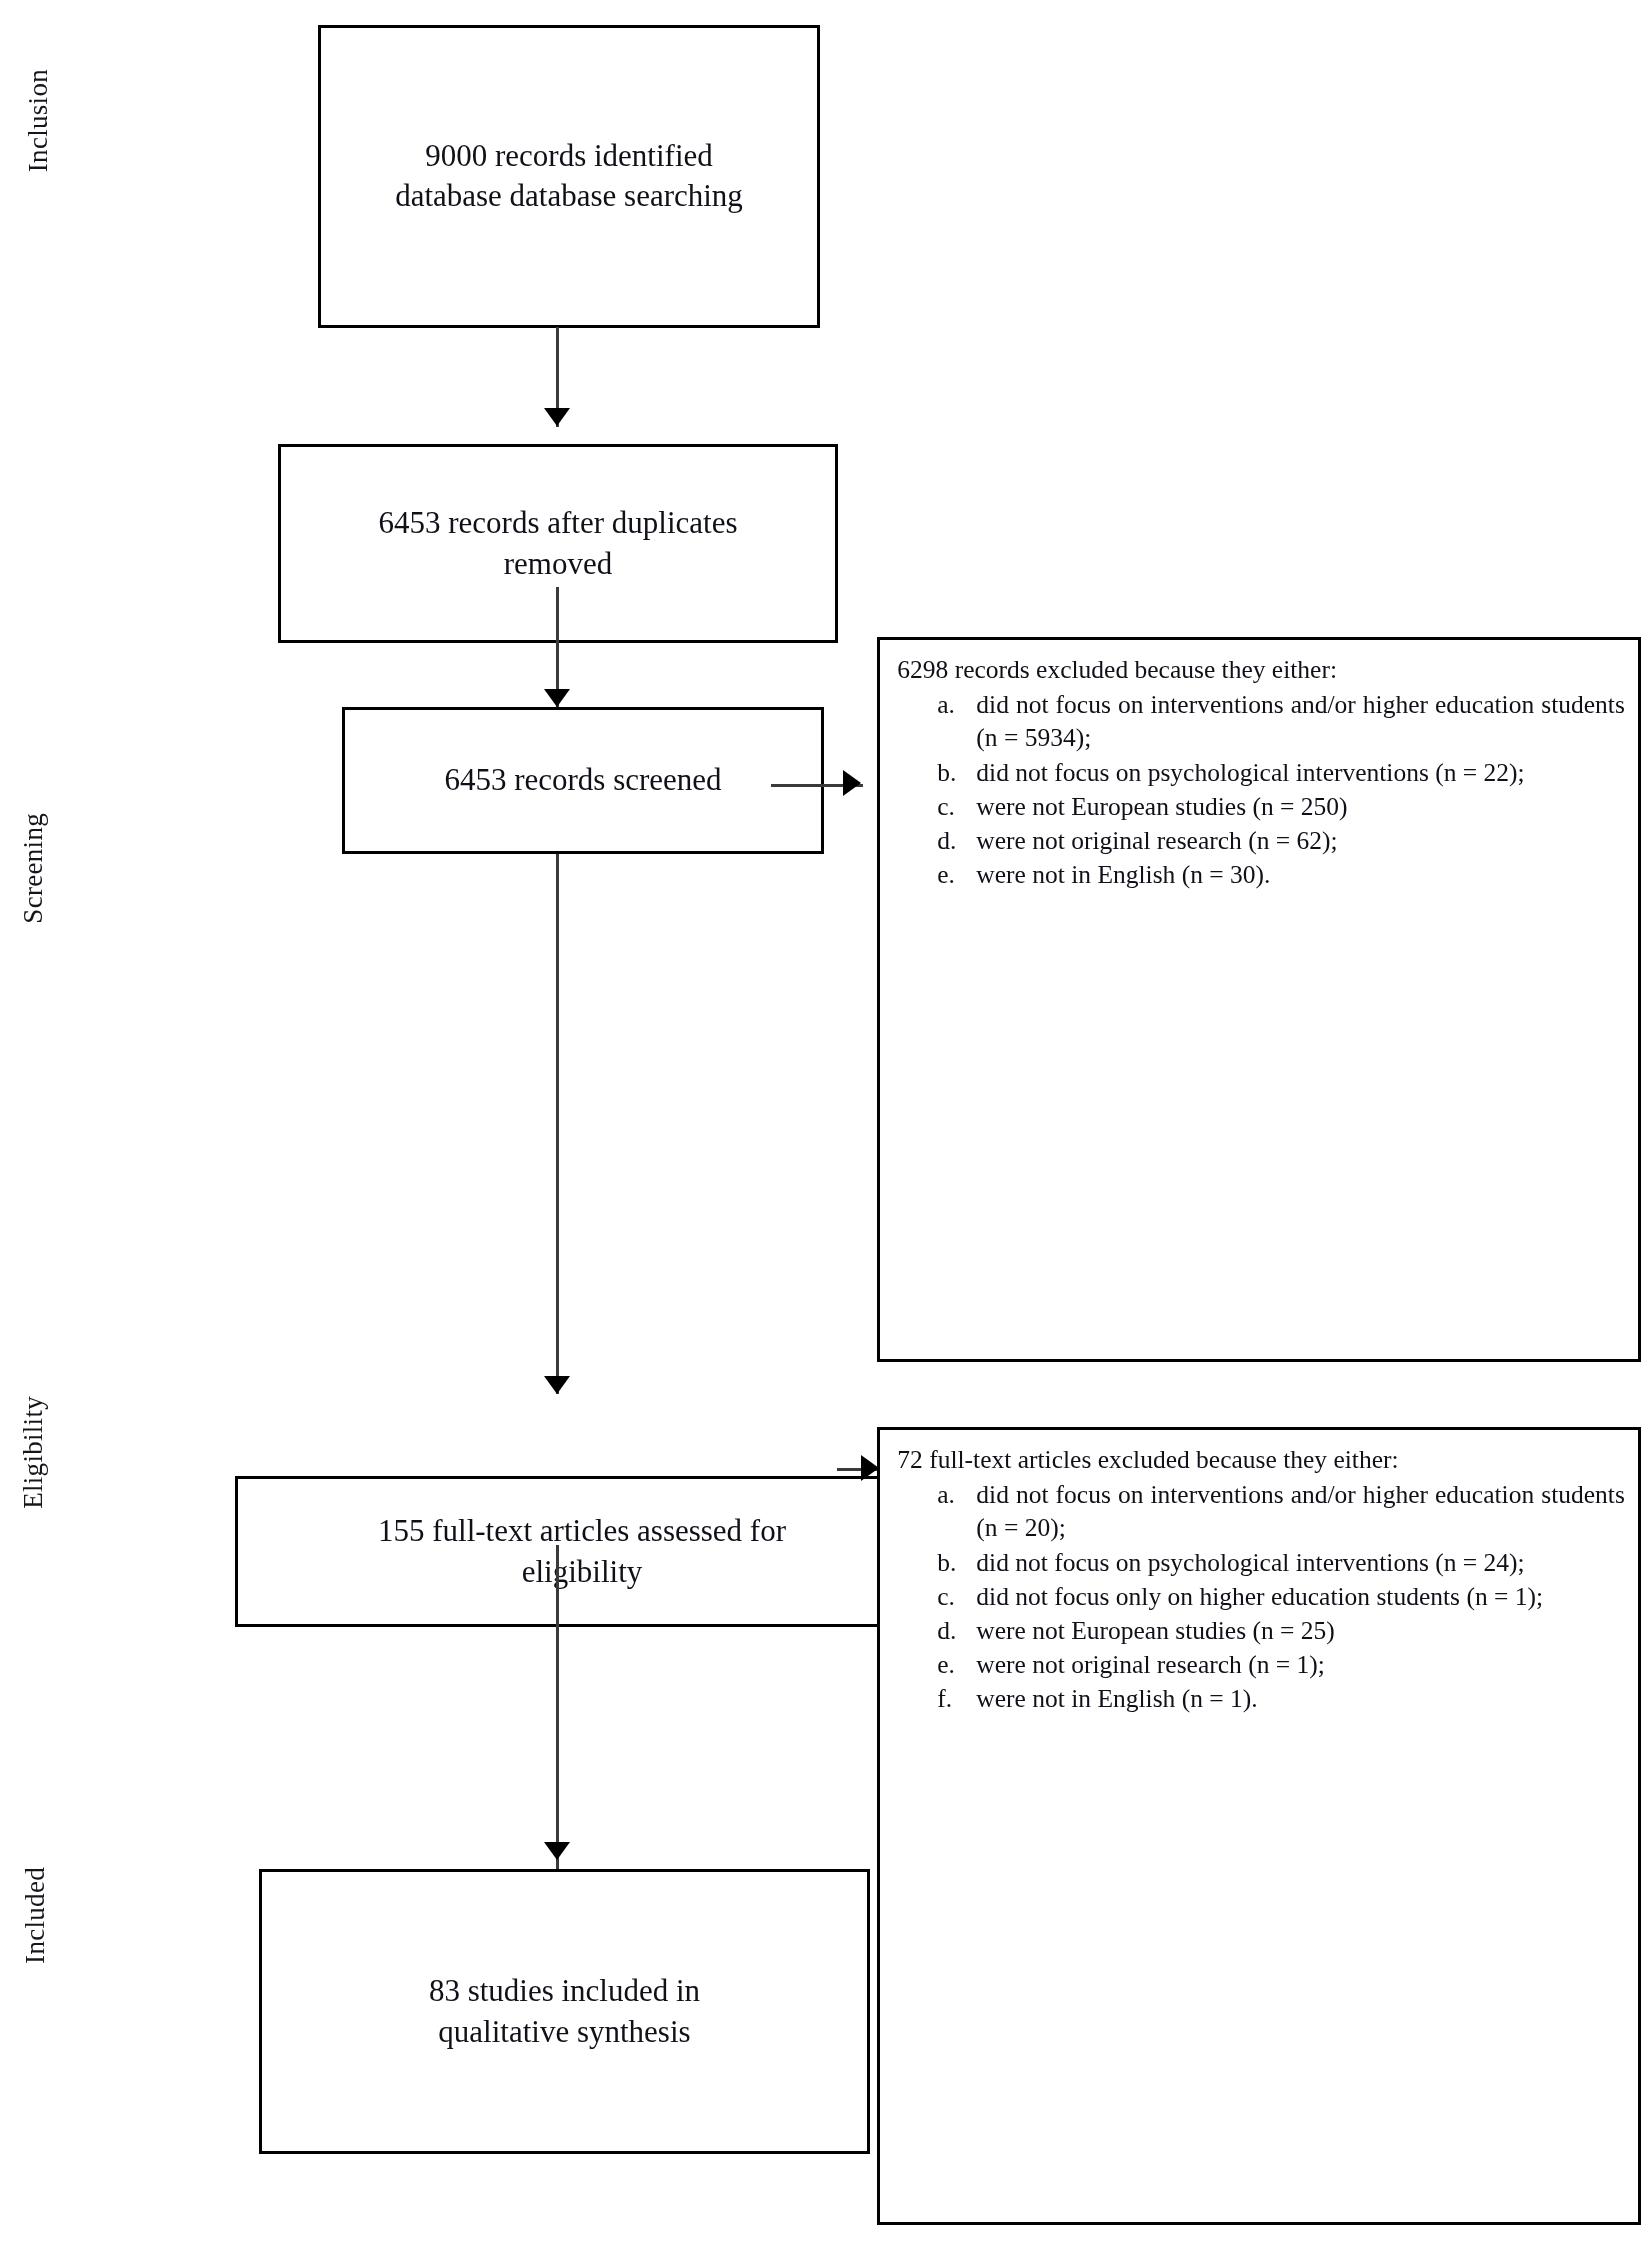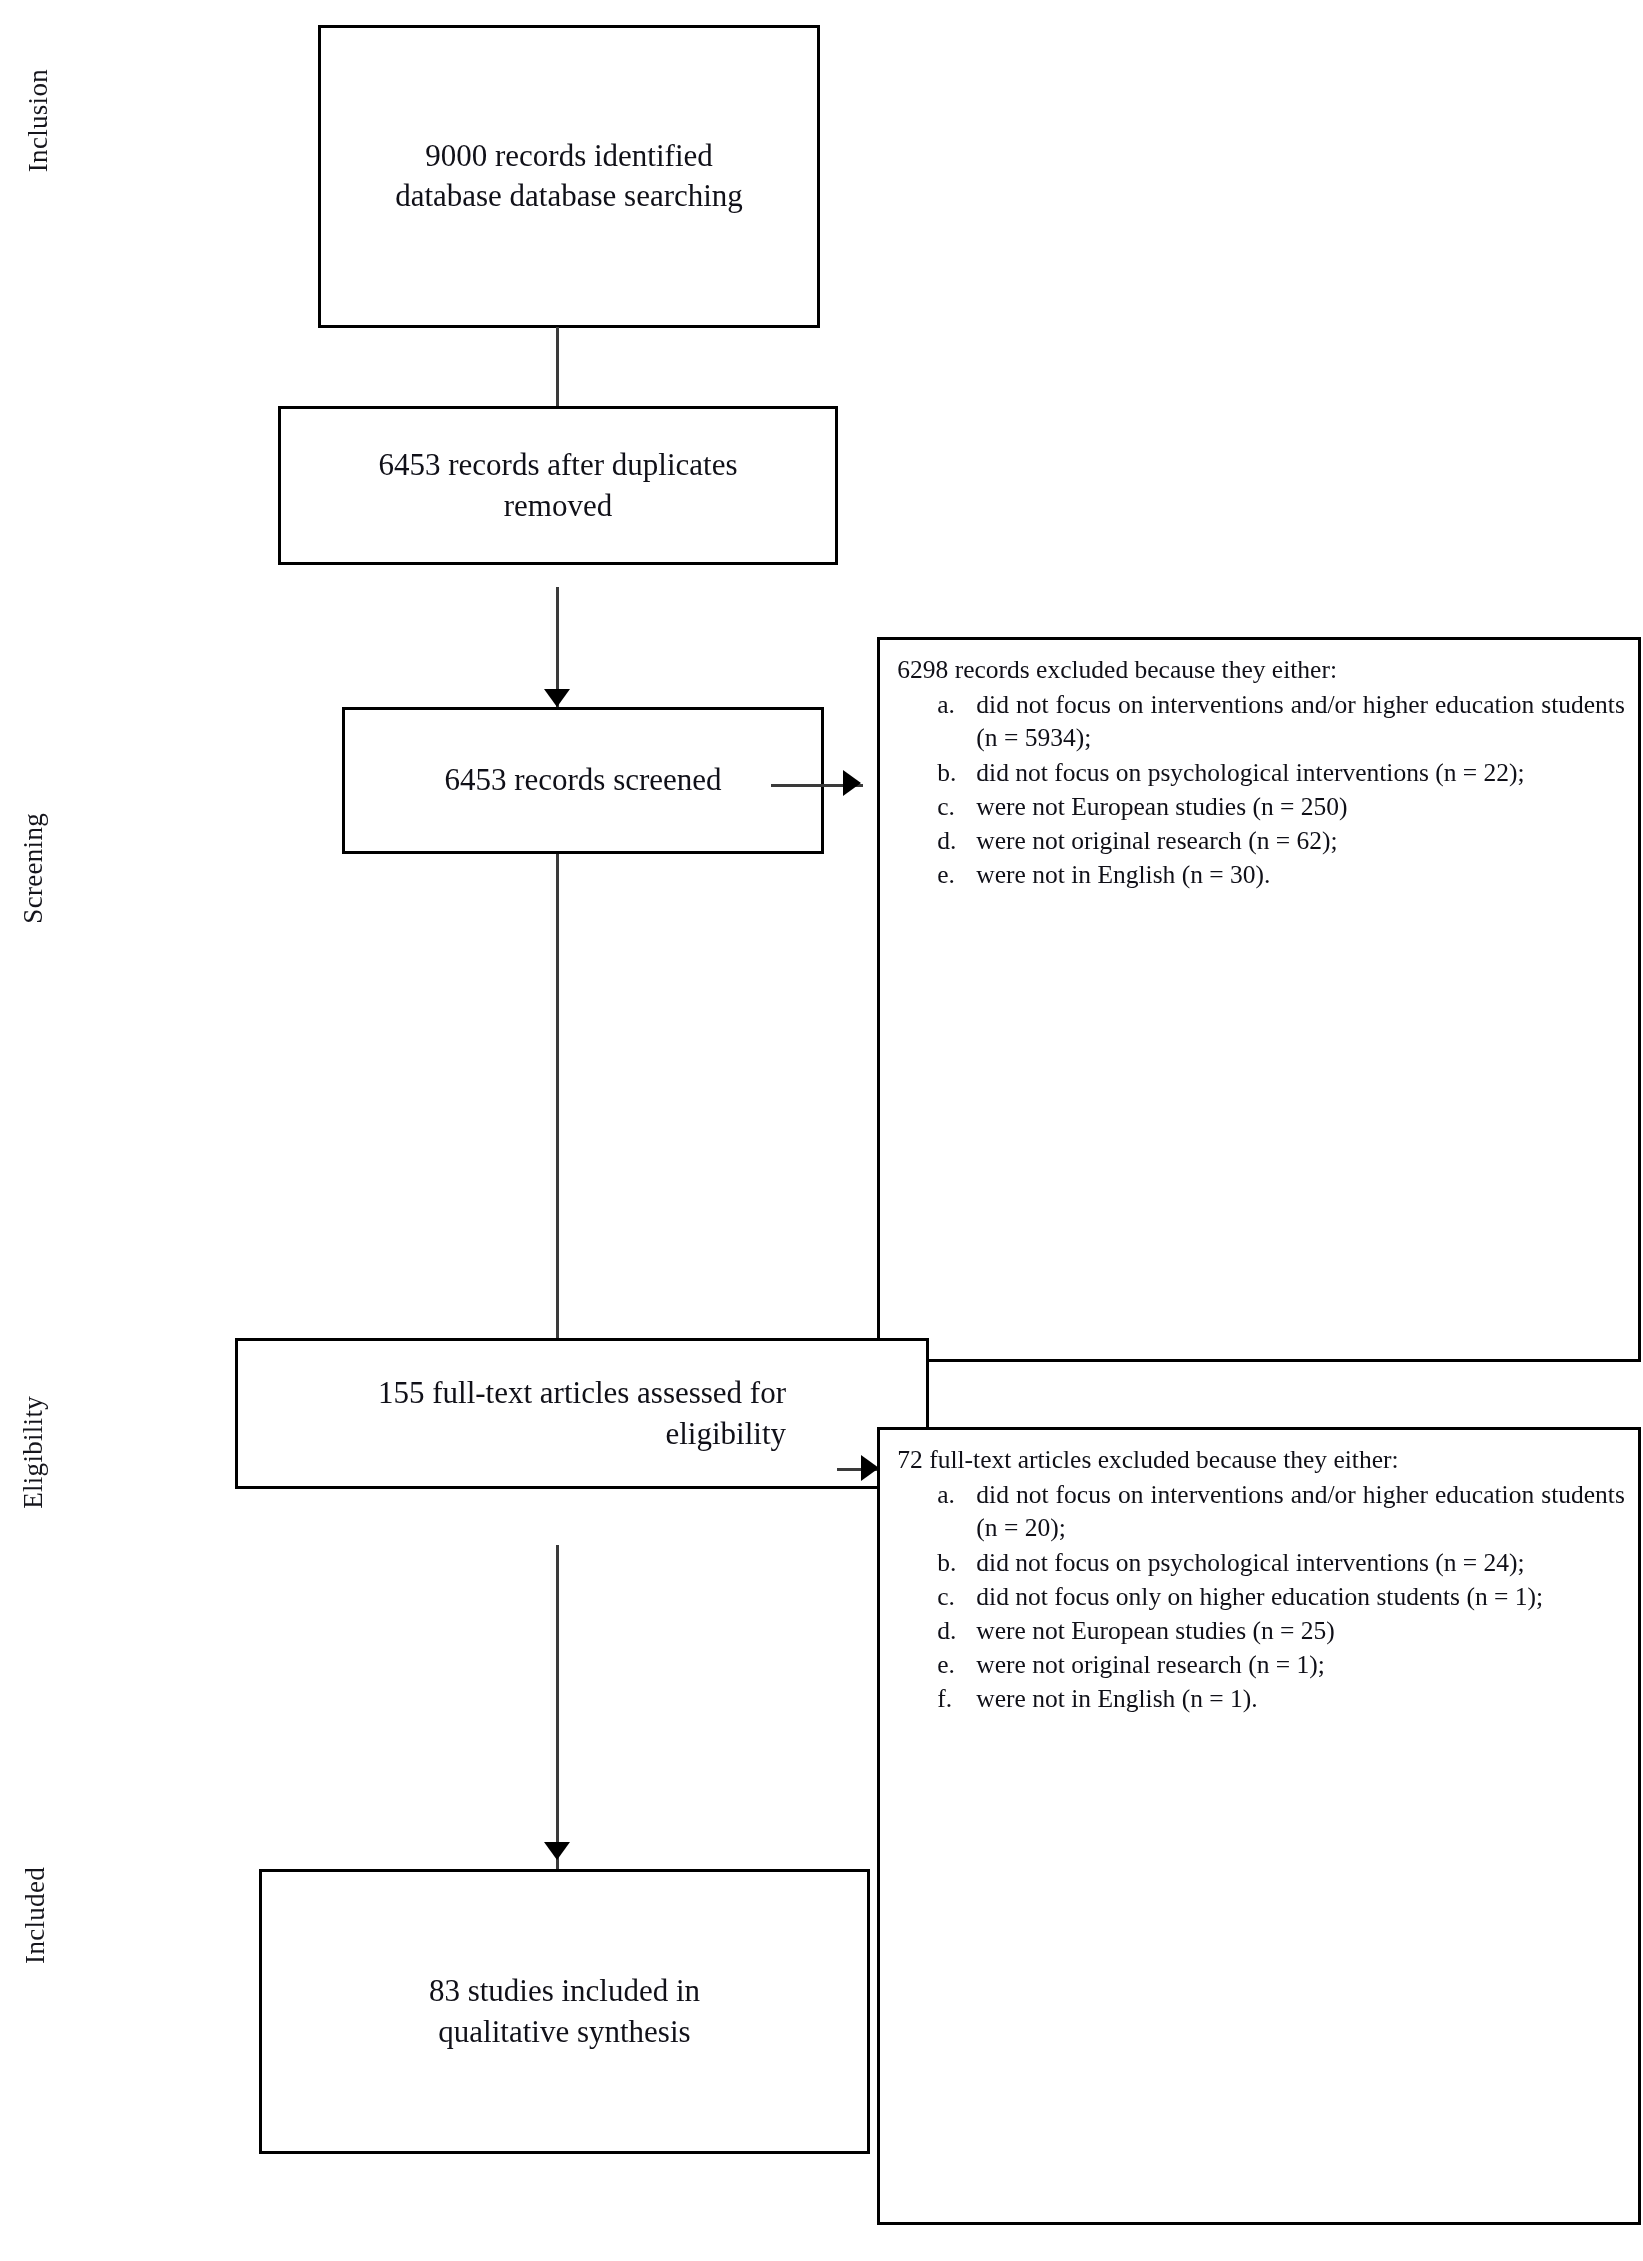--- a/index.html
+++ b/index.html
@@ -137,21 +137,21 @@
   <div class="box box-center" style="left:318px; top:24.5px; width:502px; height:303px;">
     <div class="box-text">
       <span>9000 records identified</span><br>
       <span>database database searching</span>
     </div>
   </div>
 
   <div class="v-line" style="left:556px; top:327px; height:100px;"></div>
   <div class="arrow-down" style="left:544px; top:408px;"></div>
 
-  <div class="box box-center" style="left:278px; top:406px; width:560px; height:159px;">
+  <div class="box box-center" style="left:278px; top:444px; width:560px; height:199px;">
     <div class="box-text">
       <span>6453 records after duplicates</span><br>
       <span>removed</span>
     </div>
   </div>
 
   <div class="v-line" style="left:556px; top:587px; height:121px;"></div>
   <div class="arrow-down" style="left:544px; top:689px;"></div>
 
   <div class="box box-center" style="left:342px; top:707px; width:482px; height:147px;">
@@ -187,21 +187,21 @@
           <span class="excl-text">were not original research (n = 62);</span>
         </li>
         <li>
           <span class="excl-marker">e.</span>
           <span class="excl-text">were not in English (n = 30).</span>
         </li>
       </ul>
     </div>
   </div>
 
-  <div class="box box-center" style="left:235px; top:1338px; width:694px; height:151px;text-align:right;">
+  <div class="box box-center" style="left:235px; top:1476px; width:694px; height:151px;">
     <div class="box-text">
       <span>155 full-text articles assessed for</span><br>
       <span>eligibility</span>
     </div>
   </div>
 
   <div class="h-line" style="left:837px; top:1468px; width:46px;"></div>
   <div class="arrow-right" style="left:861px; top:1455px;"></div>
 
   <div class="v-line" style="left:556px; top:1545px; height:326px;"></div>

